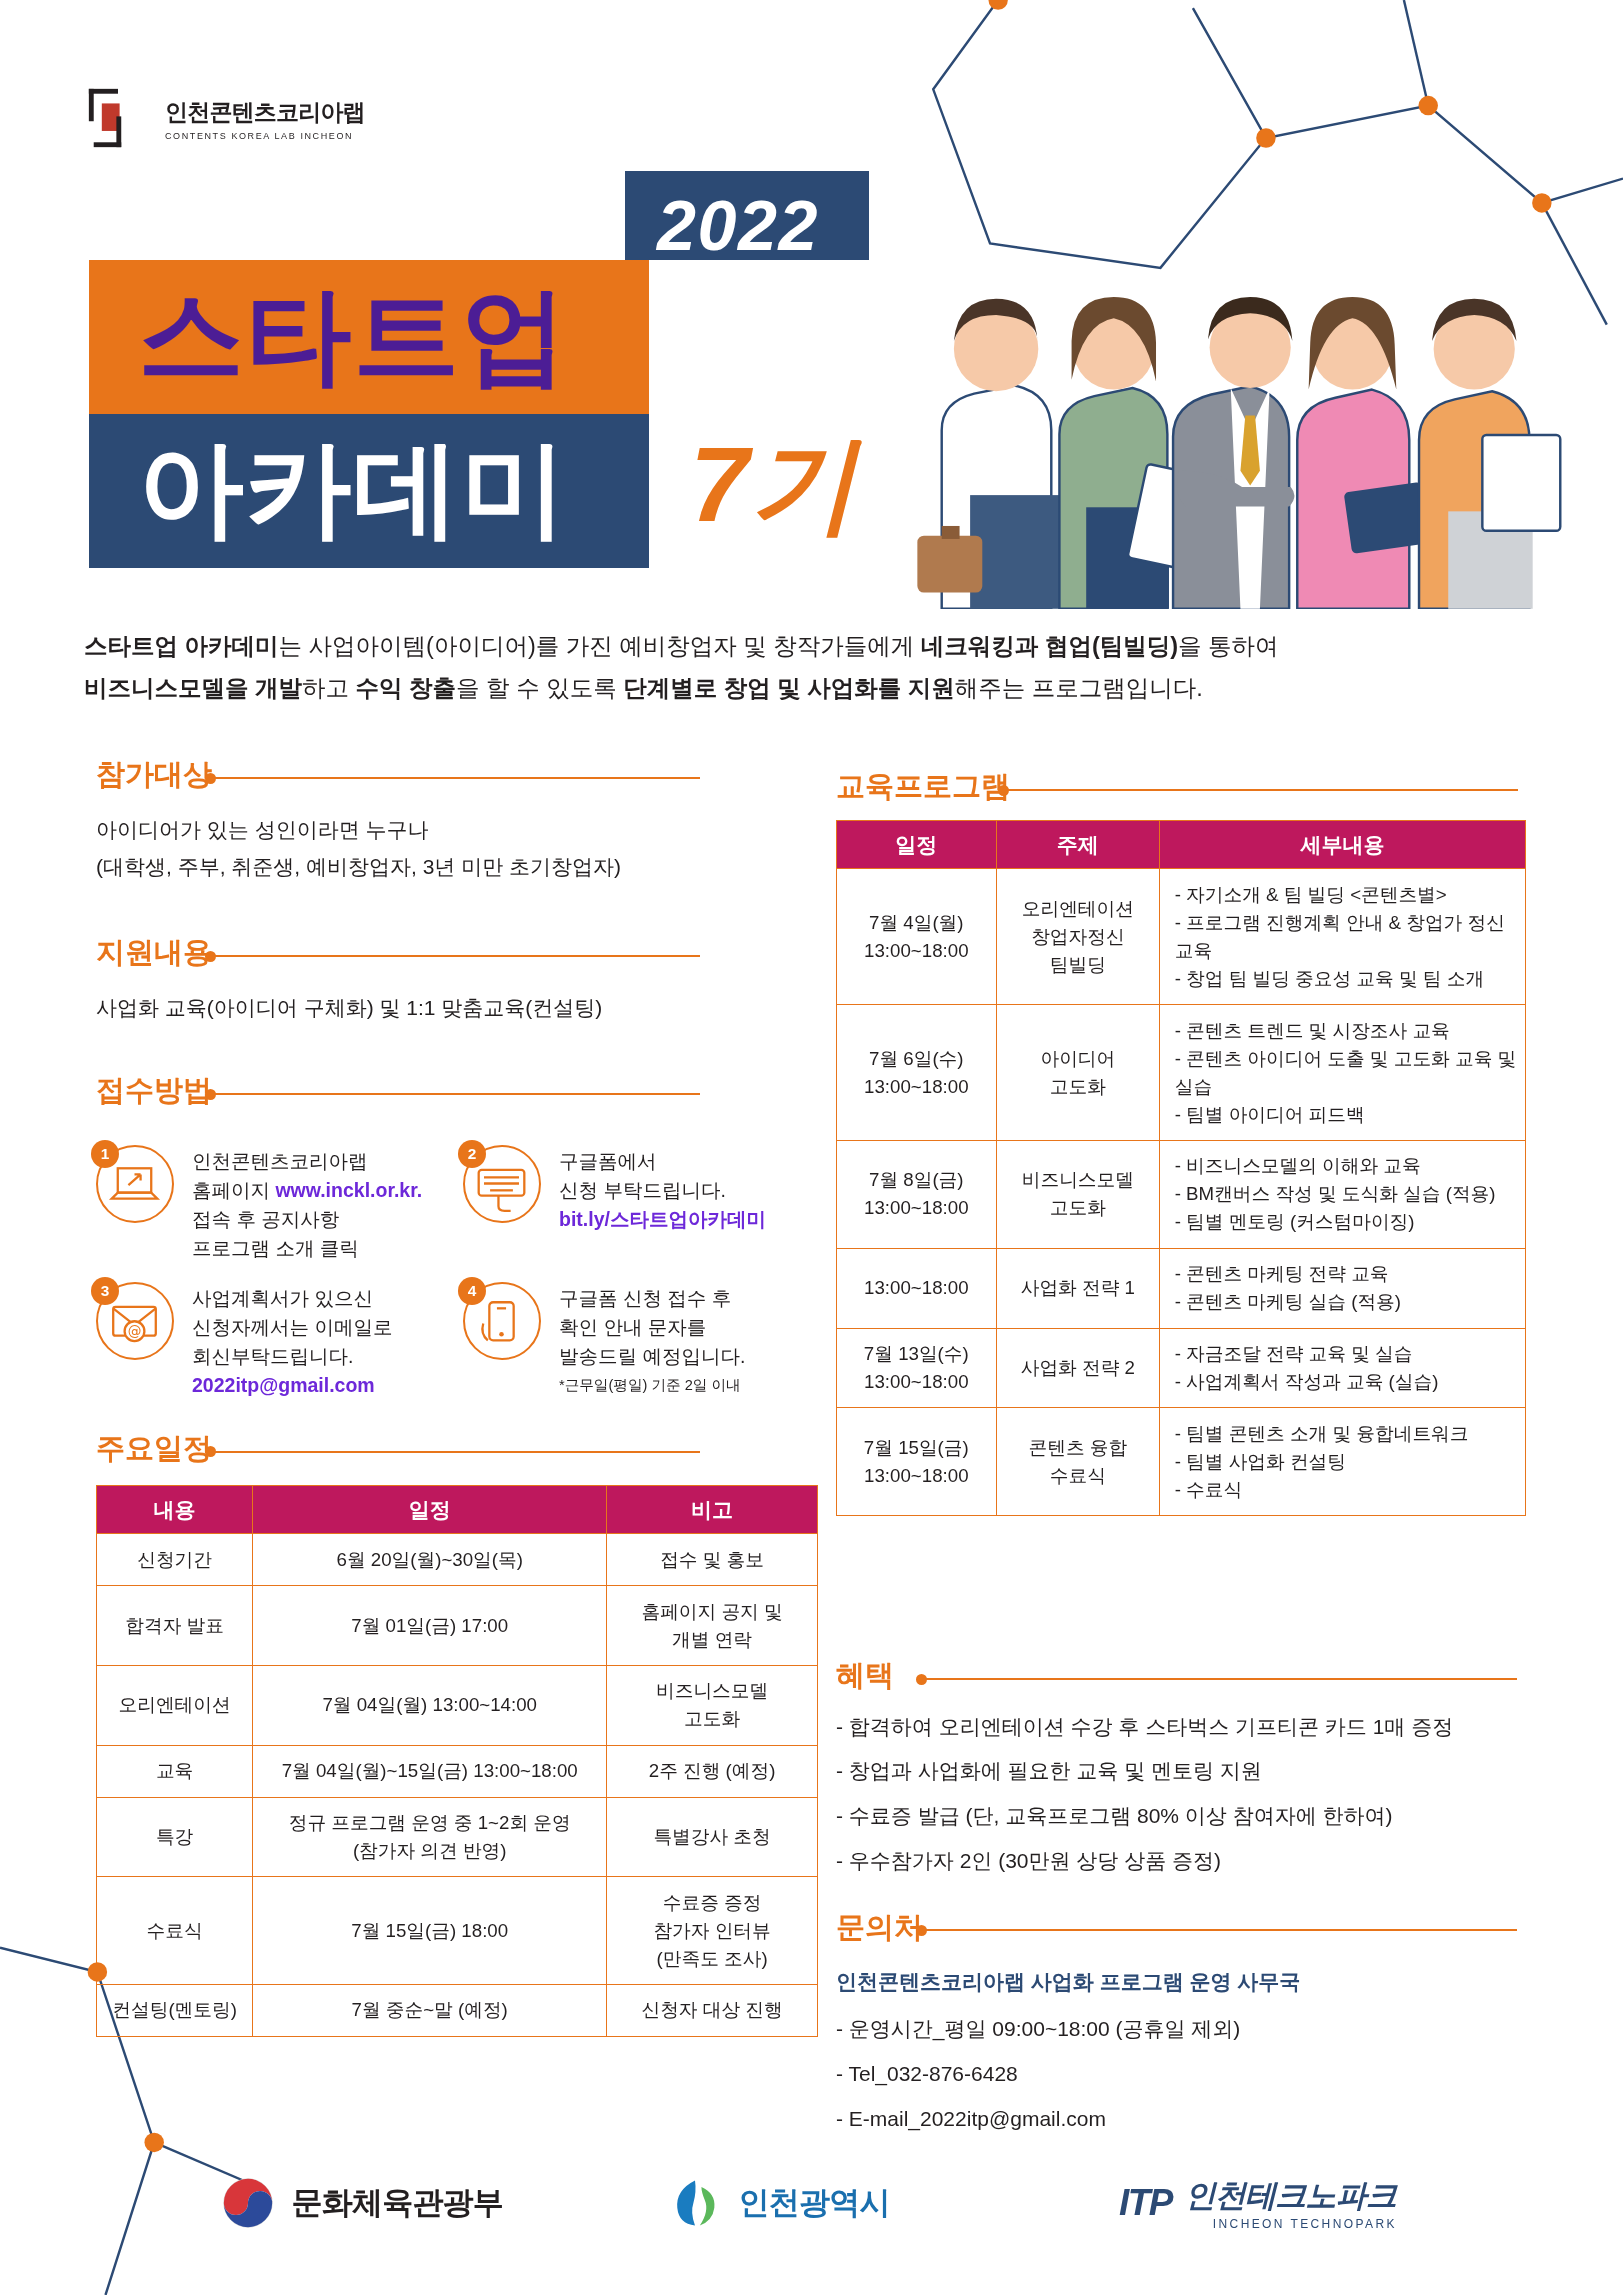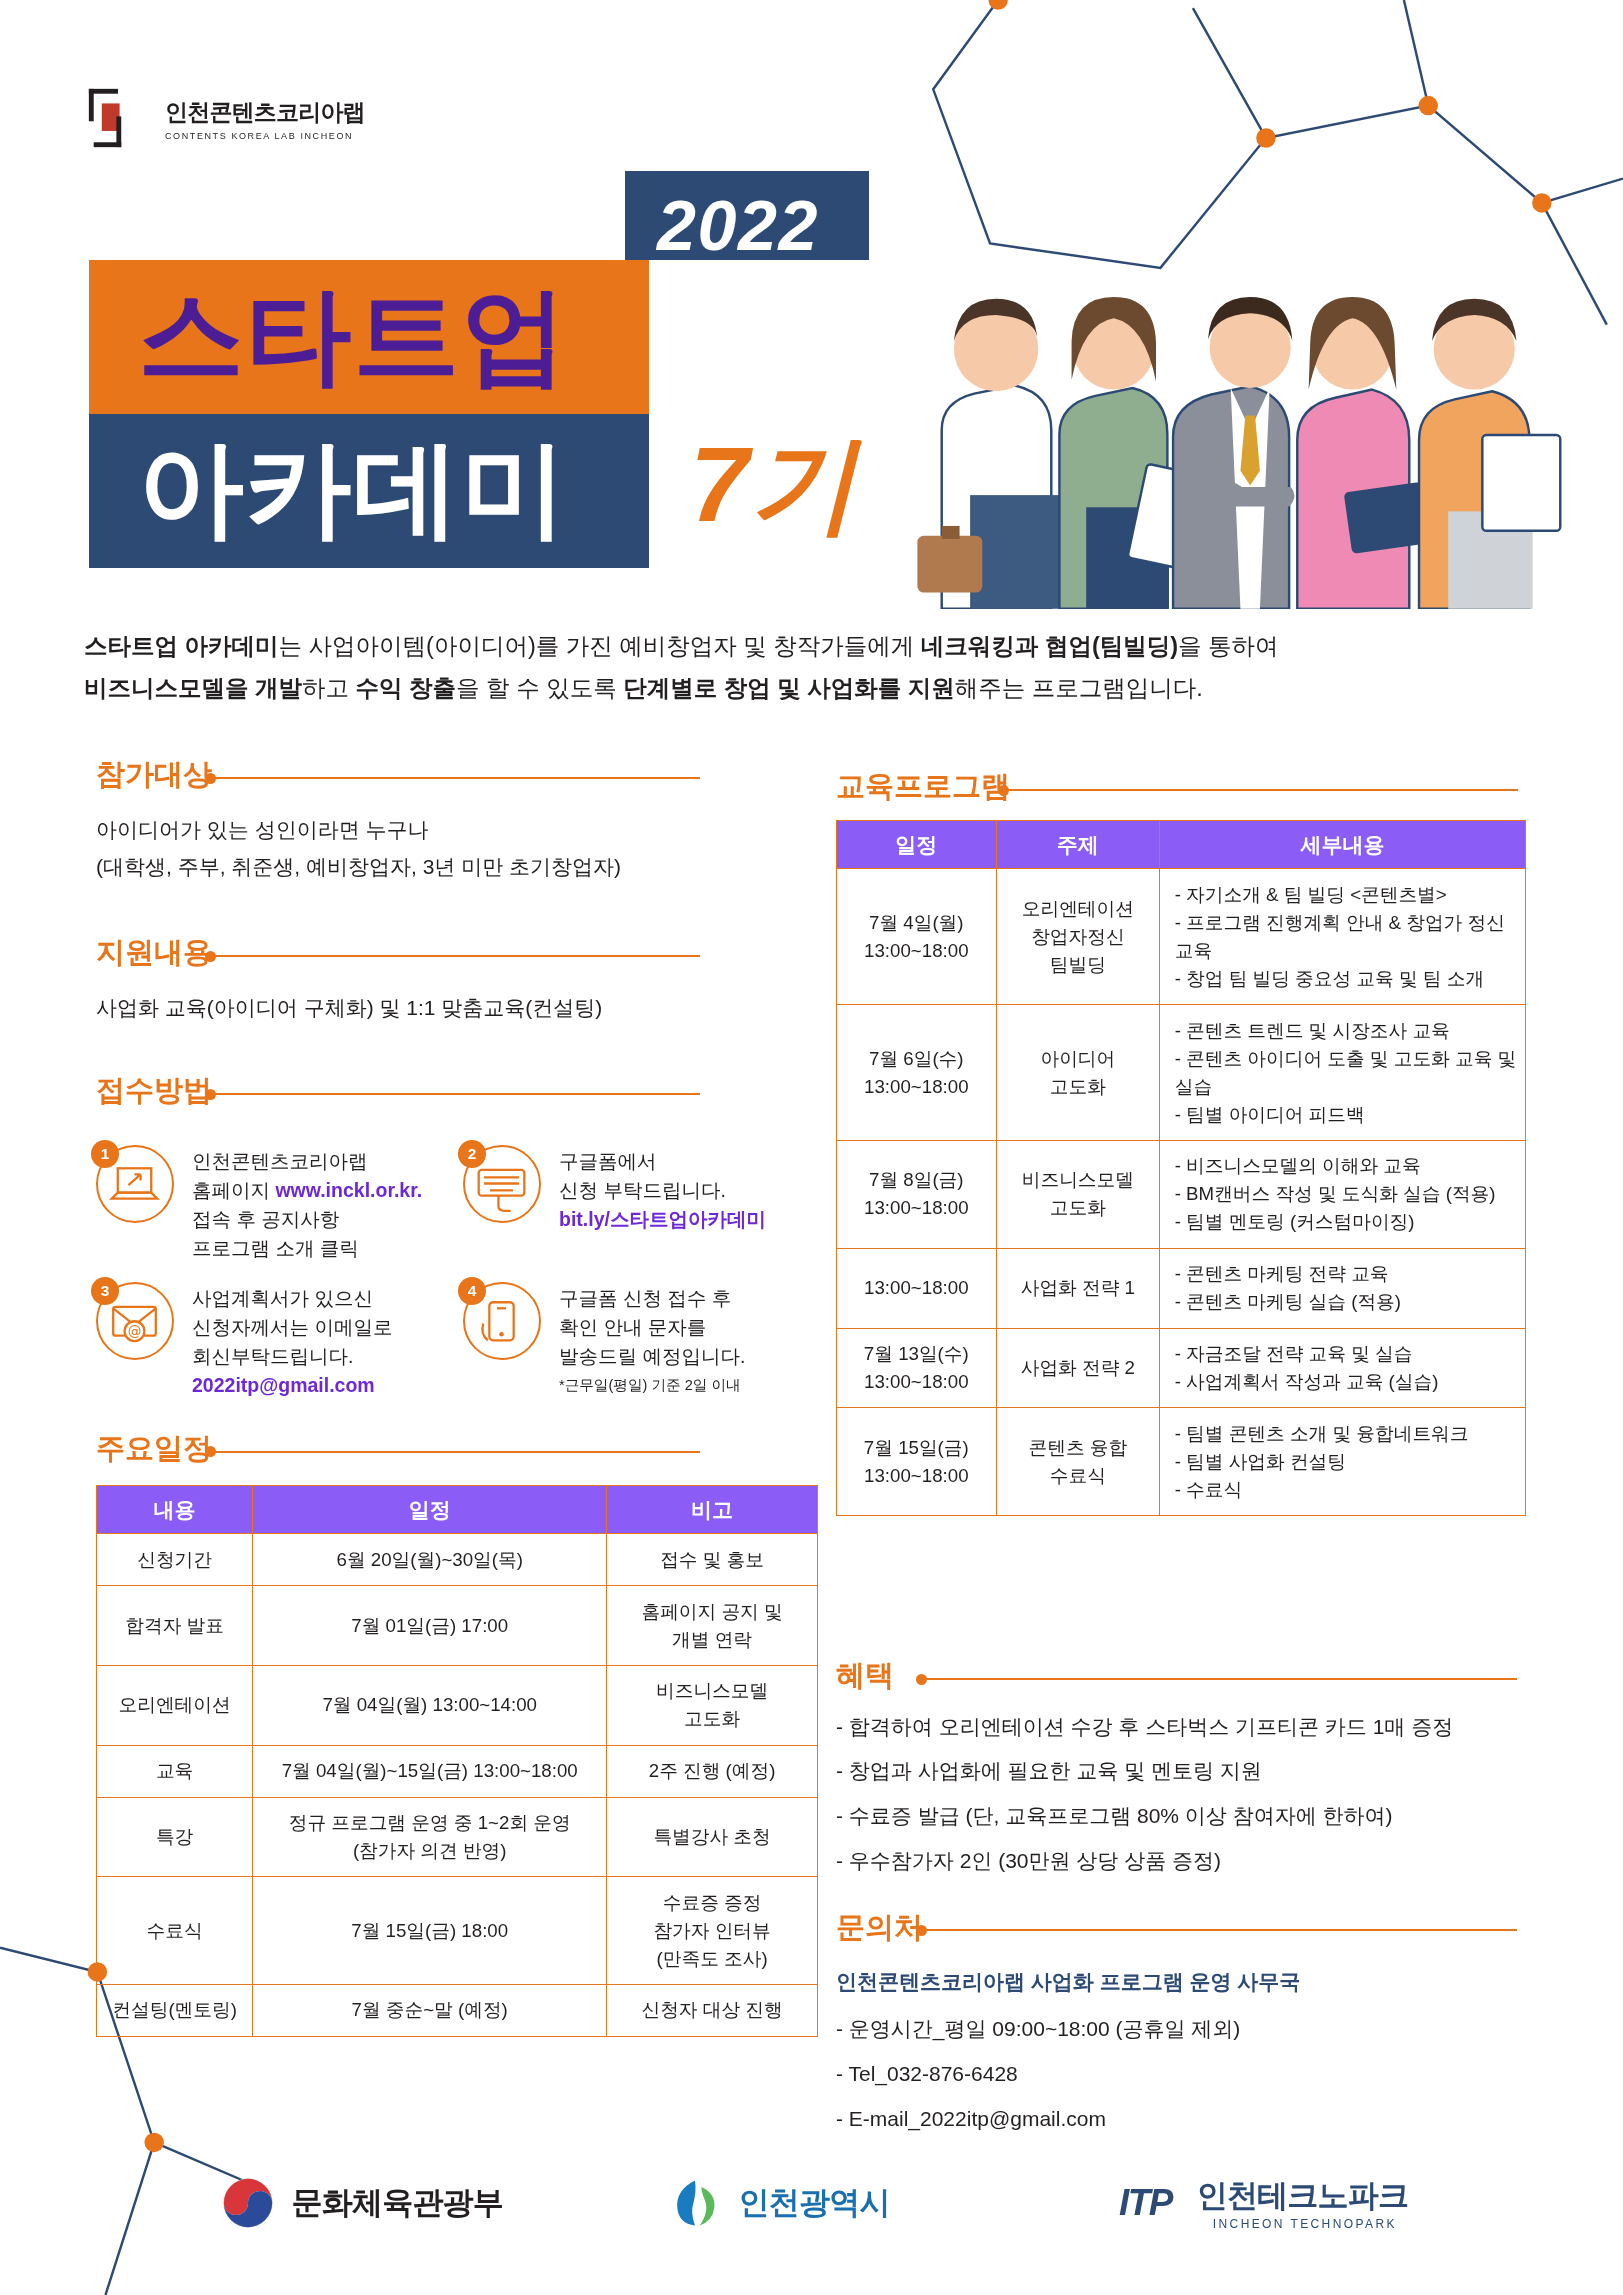--- a/index.html
+++ b/index.html
@@ -44,21 +44,21 @@
   
   .step{position:absolute;}
   .step-icon{position:absolute;width:78px;height:78px;border:2.4px solid #e8751a;border-radius:50%;box-sizing:border-box;}
   .step-num{position:absolute;left:-4.9px;top:-4.9px;width:28px;height:28px;border-radius:50%;background:#e8751a;color:#fff;font-size:15.4px;font-weight:bold;text-align:center;line-height:28px;}
   .step-txt{position:absolute;left:96px;top:1.6px;font-size:19.5px;line-height:29px;color:#231f20;}
   .step-txt .hl{color:#6d28d9;font-weight:bold;}
   .step-note{font-size:14.6px;color:#231f20;}
 
   
   table{border-collapse:collapse;position:absolute;}
-  th{background:#8b5cf6;color:#fff;font-size:21px;font-weight:bold;border:1.6px solid #e8751a;padding:9.7px 3.2px;}
+  th{background:#be185d;color:#fff;font-size:21px;font-weight:bold;border:1.6px solid #e8751a;padding:9.7px 3.2px;}
   td{border:1.6px solid #e8751a;font-size:18.7px;color:#231f20;padding:11.4px 8px;text-align:center;vertical-align:middle;line-height:28px;}
   td.left{text-align:left;padding-left:14.6px;}
 
   
   .foot{position:absolute;left:0;top:2159px;width:1579px;height:97px;}
   .foot-item{position:absolute;display:flex;align-items:center;}
   .foot-label{font-size:31px;font-weight:bold;color:#231f20;margin-left:14.6px;letter-spacing:-0.8px;}
   .itp-mark{font-size:37px;font-weight:bold;color:#2c4a74;font-style:italic;letter-spacing:-1.6px;}
   .itp-txt{font-size:31px;font-weight:bold;color:#2c4a74;margin-left:11.4px;letter-spacing:-0.8px;}
   .itp-sub{font-size:12px;letter-spacing:2.4px;color:#2c4a74;padding-left:28px;}
@@ -380,20 +380,20 @@
       <svg width="58" height="58" viewBox="0 0 72 72">
         <path d="M36,8 Q12,20 14,42 Q16,62 36,64 Q30,48 34,36 Q38,22 36,8Z" fill="#1a7cc0"></path>
         <path d="M44,16 Q62,24 60,42 Q58,58 42,64 Q54,46 48,32 Q44,22 44,16Z" fill="#5bb85b"></path>
       </svg>
       <div class="foot-label" style="color:#1a6fae;">인천광역시</div>
     </div>
 
     <div class="foot-item" style="left:1119px;top:16px;">
       <div class="itp-mark">ITP</div>
       <div style="margin-left:13px;">
-        <div class="itp-txt" style="margin-left:12px;">인천테크노파크</div>
+        <div class="itp-txt" style="margin-left:0;font-style:italic;">인천테크노파크</div>
         <div class="itp-sub">INCHEON TECHNOPARK</div>
       </div>
     </div>
   </div>
 
 </div>
 
 
 </body></html>

